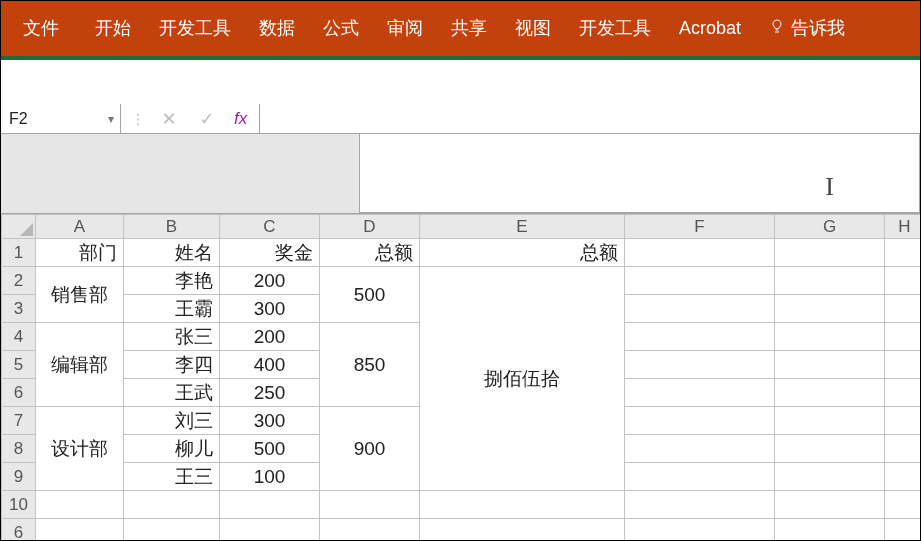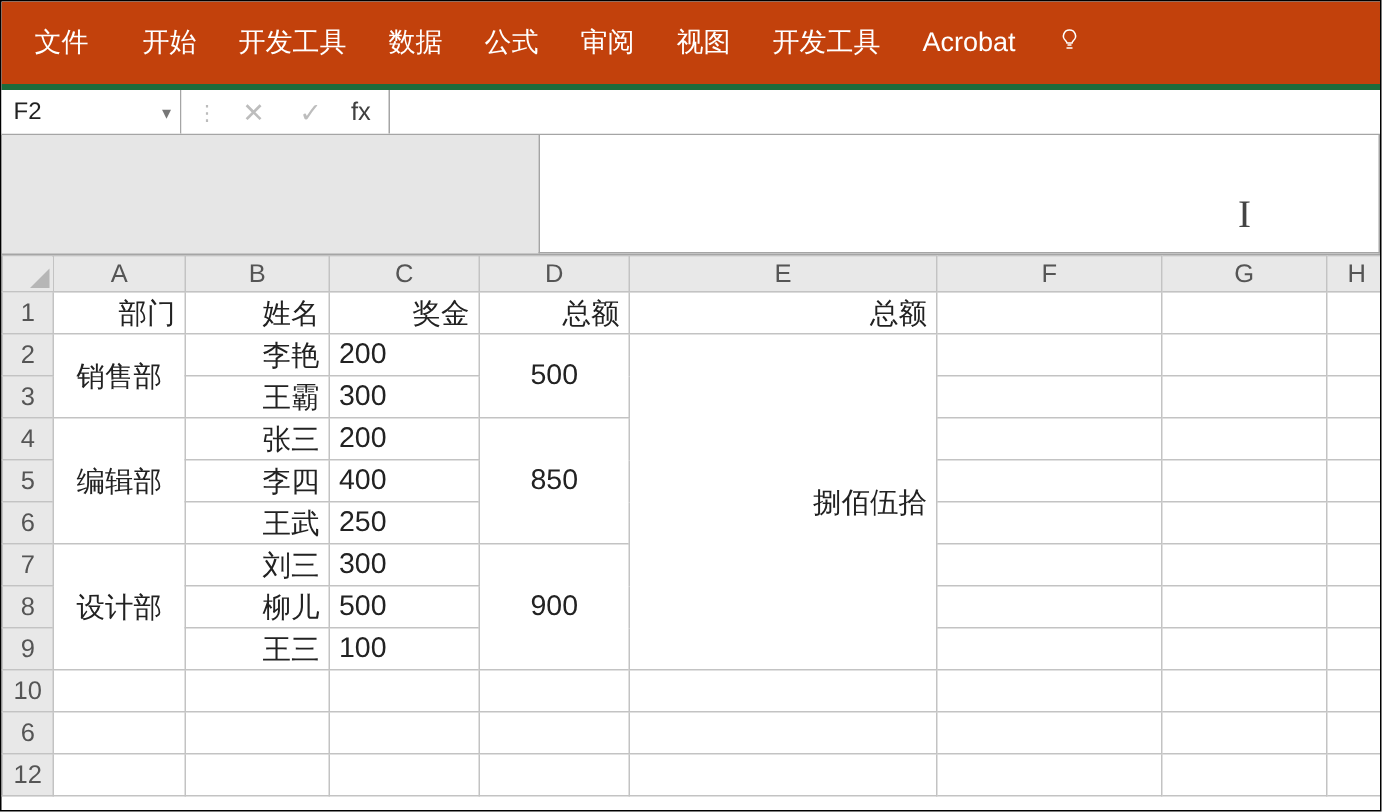--- a/index.html
+++ b/index.html
@@ -10,31 +10,31 @@
   .ribbon { background: #c2410c; height: 55px; display: flex; align-items: center; padding: 0 8px; gap: 0; }
   .ribbon .tab { color: #fff; font-size: 18px; padding: 0 14px; line-height: 55px; cursor: default; white-space: nowrap; }
   .ribbon .tab.file { padding-right: 22px; }
   .ribbon .tell { display: inline-flex; align-items: center; gap: 6px; }
   .bulb svg { width: 16px; height: 16px; fill: none; stroke: #fff; stroke-width: 1.5; }
 
   
   .subribbon { background: #1d6b3b; height: 4px; }
 
   
-  .fbar-area { background: #e6e6e6; border-bottom: 1px solid #a5a5a5; position: relative; height: 110px; }
+  .fbar-area { background: #e6e6e6; border-bottom: 1px solid #a5a5a5; position: relative; height: 110px; margin-top: 44px; }
   .fbar-top { display: flex; align-items: stretch; height: 30px; border-bottom: 1px solid #a5a5a5; background: #fff; }
   .name-box-wrap { width: 120px; display: flex; align-items: center; border-right: 1px solid #a5a5a5; background:#fff; }
   .name-box { flex:1; padding: 0 8px; font-size: 16px; color:#222; }
   .name-dd { width: 18px; color:#777; text-align:center; font-size:12px; }
   .fbar-mid { display:flex; align-items:center; gap:4px; padding:0 6px; border-right:1px solid #a5a5a5; background:#fff; }
   .dots { color:#bcbcbc; font-size:14px; letter-spacing:-1px; padding:0 4px; }
   .fx-btn { width: 34px; text-align:center; color:#a6a6a6; font-size:18px; }
   .fx-btn.cancel { color:#bdbdbd; }
   .fx-btn.enter { color:#bdbdbd; }
-  .fx-label { color:#404040; font-size:17px; padding:0 6px; }
+  .fx-label { font-style: italic; color:#a21caf; font-size:17px; padding:0 6px; }
   .fbar-input-wrap { flex:1; background:#fff; }
   .fbar-input { width:100%; height:100%; border:none; outline:none; padding:0 8px; font-size:16px; }
   .fbar-lower { position:absolute; top:30px; left:358px; right:0; bottom:0; background:#fff; border:1px solid #a5a5a5; border-top:none; }
   .text-cursor { position:absolute; right:85px; bottom:10px; color:#444; font-size:26px; font-family: serif; }
 
   
   .grid-wrap { position: relative; }
   table.sheet { border-collapse: collapse; table-layout: fixed; width: 100%; }
   table.sheet th, table.sheet td { border: 1px solid #c3c3c3; font-size: 19px; color:#222; height: 28px; padding: 0 6px; }
   table.sheet thead th { background:#e8e8e8; font-weight: normal; text-align:center; color:#555; height:24px; font-size:17px; }
@@ -47,42 +47,44 @@
   col.rh { width:34px; }
   col.cA { width:88px; }
   col.cB { width:96px; }
   col.cC { width:100px; }
   col.cD { width:100px; }
   col.cE { width:205px; }
   col.cF { width:150px; }
   col.cG { width:110px; }
   col.cH { width:40px; }
   td.txt { text-align:right; }
-  td.num { text-align:left; }
+  td.num { text-align:center; }
   td.ctr { text-align:center; }
 </style>
 </head>
 <body>
 
 <div class="ribbon">
   <div class="tab file">文件</div>
   <div class="tab">开始</div>
   <div class="tab">开发工具</div>
   <div class="tab">数据</div>
   <div class="tab">公式</div>
   <div class="tab">审阅</div>
+  <div class="tab">共享</div>
   <div class="tab">视图</div>
   <div class="tab">开发工具</div>
   <div class="tab">Acrobat</div>
   <div class="tab tell">
     <span class="bulb">
       <svg viewBox="0 0 24 24">
           <path d="M9 21h6M10 18h4M12 3a6 6 0 0 0-4 10.5c.8.9 1.5 1.7 1.5 2.5h5c0-.8.7-1.6 1.5-2.5A6 6 0 0 0 12 3z"></path>
         </svg>
     </span>
+    <span>告诉我</span>
   </div>
 </div>
 <div class="subribbon"></div>
 
 <div class="fbar-area">
   <div class="fbar-top">
     <div class="name-box-wrap">
       <div class="name-box">F2</div>
       <div class="name-dd">▾</div>
     </div>
@@ -139,21 +141,21 @@
       <td></td>
       <td></td>
     </tr>
     <tr>
       <th>2</th>
       <td class="ctr" rowspan="2">销售部</td>
       <td class="txt">李艳</td>
       <td class="num">200</td>
       <td class="ctr" rowspan="2">500</td>
       <td class="ctr" rowspan="8" style="vertical-align: middle;">
-            <div style="text-align: right;">捌佰伍拾</div>
+            <div style="text-align: center;">捌佰伍拾</div>
           </td>
       <td></td>
       <td></td>
       <td></td>
     </tr>
     <tr>
       <th>3</th>
       <td class="txt">王霸</td>
       <td class="num">300</td>
       <td></td>

